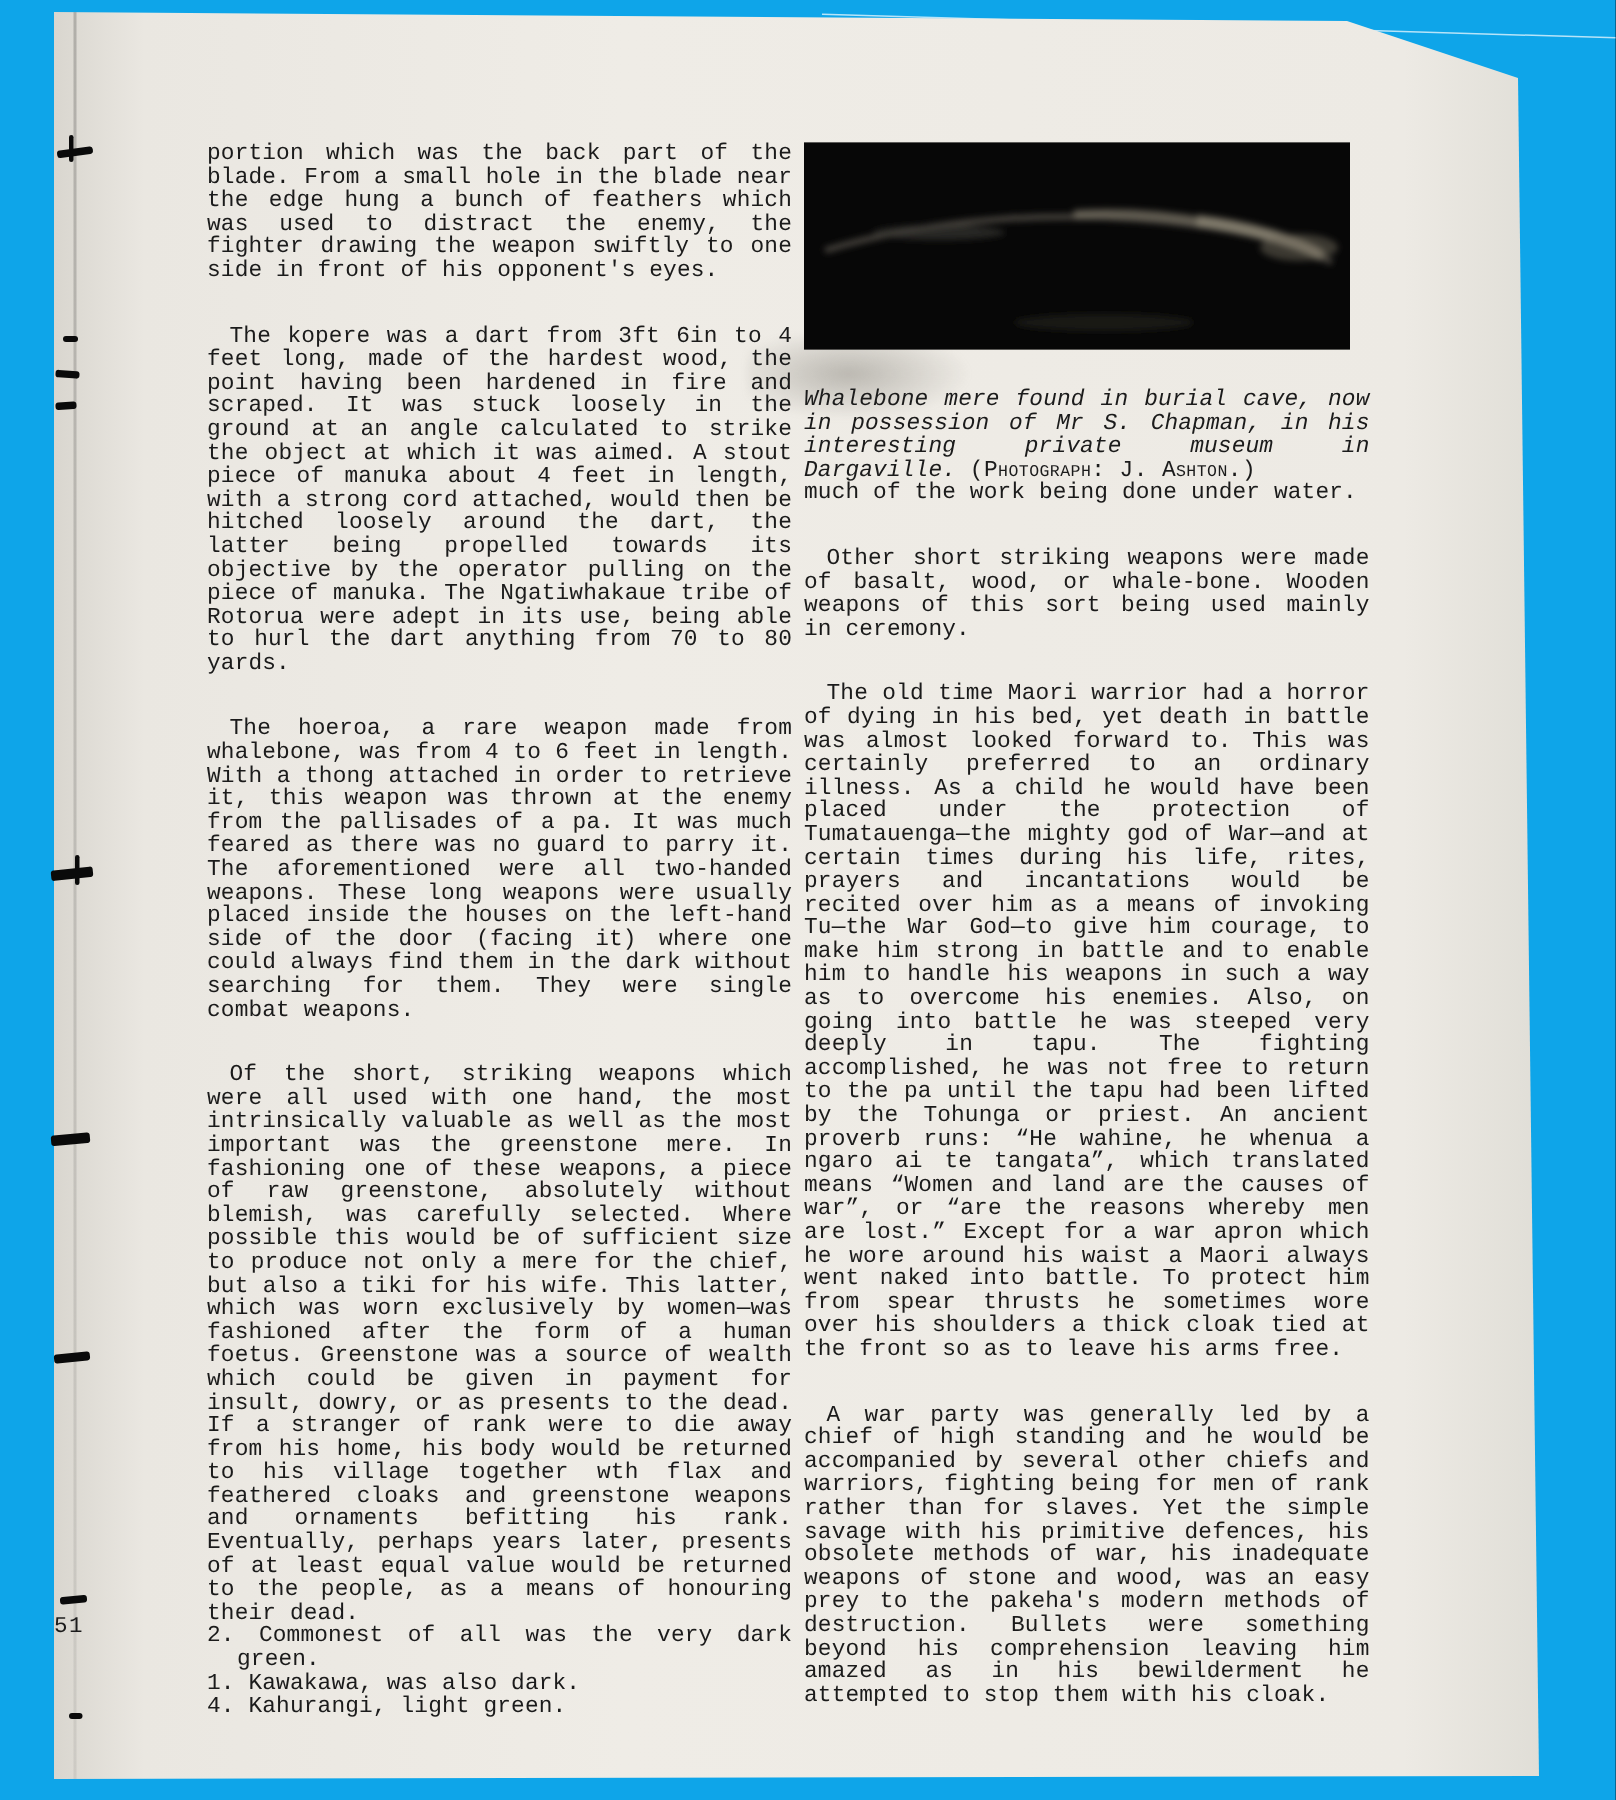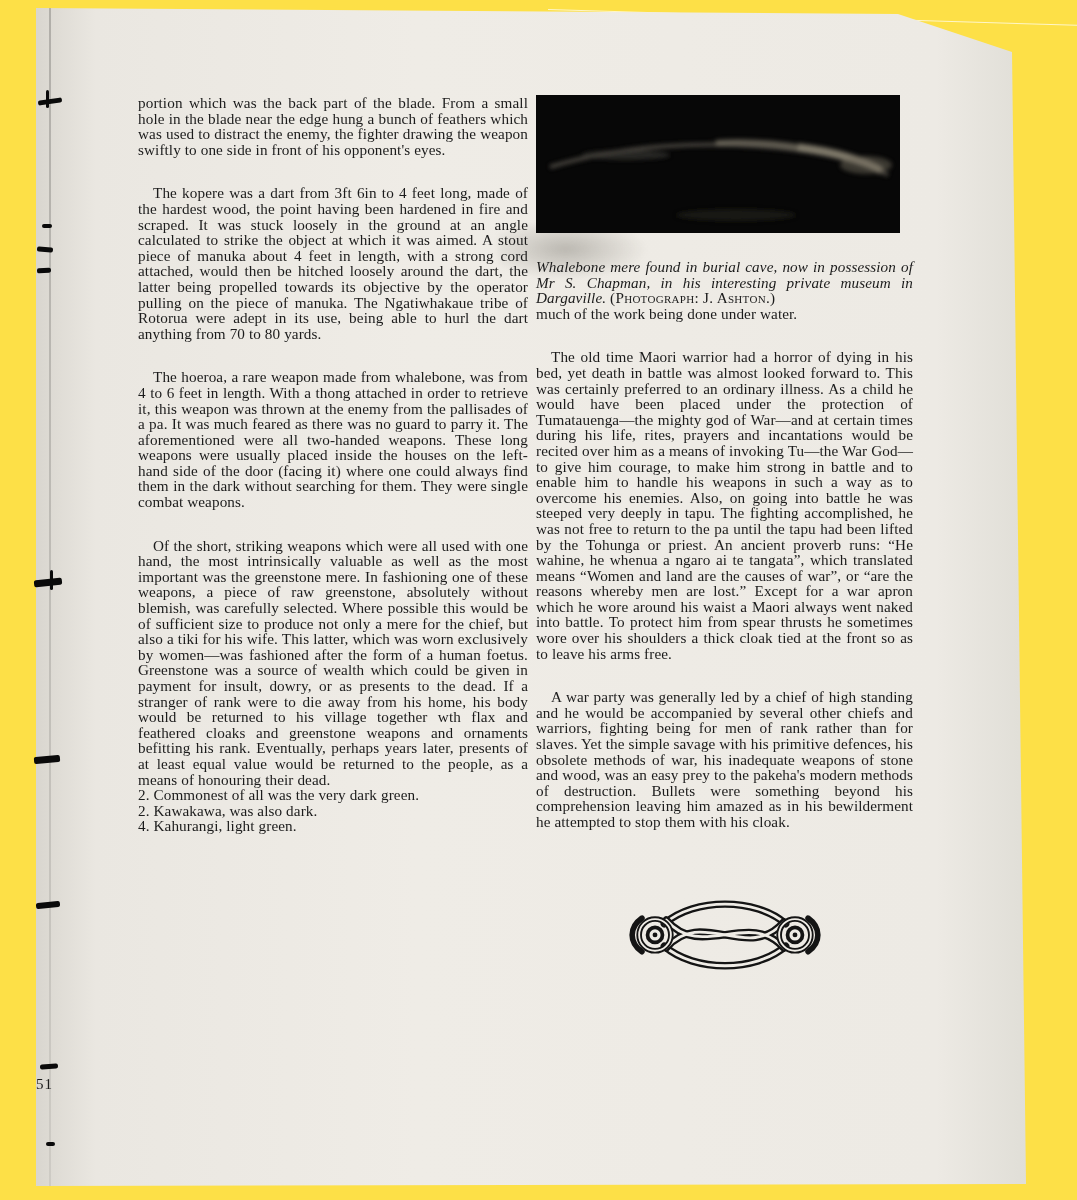--- a/index.html
+++ b/index.html
@@ -3,21 +3,21 @@
 <meta charset="utf-8">
 <style>
   html,body{margin:0;padding:0;}
   body{
     width:1077px;height:1200px;
     background:#040404;
     position:relative;
     overflow:hidden;
     font-family:"Liberation Serif","DejaVu Serif",serif;
   }
-  .scan{position:absolute;inset:0;background:#fde047;}
+  .scan{position:absolute;inset:0;background:#0ea5e9;font-family:Liberation Mono, monospace;}
   .scratch{
     position:absolute;left:548px;top:9px;width:540px;height:1px;
     background:rgba(255,255,255,0.7);
     transform:rotate(1.7deg);transform-origin:left top;
   }
   .page{
     position:absolute;left:36px;top:6px;width:990px;height:1180px;
     background:linear-gradient(90deg,#d9d6cf 0px,#eae7e1 60px,#efece6 380px,#edeae4 900px,#e0ded7 990px);
     clip-path:polygon(0px 2px,862px 8px,976px 46px,990px 1178px,0px 1180px);
     color:#1b1b1b;
@@ -63,21 +63,21 @@
     <div class="crease"></div>
     <div class="smudge"></div>
 
     <div class="col-left body-text">
       <p>portion which was the back part of the blade. From a small hole in the blade near the edge hung a bunch of feathers which was used to distract the enemy, the fighter drawing the weapon swiftly to one side in front of his opponent's eyes.</p>
       <p class="indent">The kopere was a dart from 3ft 6in to 4 feet long, made of the hardest wood, the point having been hardened in fire and scraped. It was stuck loosely in the ground at an angle calculated to strike the object at which it was aimed. A stout piece of manuka about 4 feet in length, with a strong cord attached, would then be hitched loosely around the dart, the latter being propelled towards its objective by the operator pulling on the piece of manuka. The Ngatiwhakaue tribe of Rotorua were adept in its use, being able to hurl the dart anything from 70 to 80 yards.</p>
       <p class="indent">The hoeroa, a rare weapon made from whalebone, was from 4 to 6 feet in length. With a thong attached in order to retrieve it, this weapon was thrown at the enemy from the pallisades of a pa. It was much feared as there was no guard to parry it. The aforementioned were all two-handed weapons. These long weapons were usually placed inside the houses on the left-hand side of the door (facing it) where one could always find them in the dark without searching for them. They were single combat weapons.</p>
       <p class="indent">Of the short, striking weapons which were all used with one hand, the most intrinsically valuable as well as the most important was the greenstone mere. In fashioning one of these weapons, a piece of raw greenstone, absolutely without blemish, was carefully selected. Where possible this would be of sufficient size to produce not only a mere for the chief, but also a tiki for his wife. This latter, which was worn exclusively by women—was fashioned after the form of a human foetus. Greenstone was a source of wealth which could be given in payment for insult, dowry, or as presents to the dead. If a stranger of rank were to die away from his home, his body would be returned to his village together wth flax and feathered cloaks and greenstone weapons and ornaments befitting his rank. Eventually, perhaps years later, presents of at least equal value would be returned to the people, as a means of honouring their dead.</p>
       <div>
         <p class="list-item">2. Commonest of all was the very dark green.</p>
-        <p class="list-item">2. Kawakawa, was also dark.</p>
+        <p class="list-item">1. Kawakawa, was also dark.</p>
         <p class="list-item">4. Kahurangi, light green.</p>
       </div>
     </div>
 
     <div class="col-right body-text">
 
       <div class="photo">
         <svg viewBox="0 0 364 138" preserveAspectRatio="none" aria-hidden="true">
           <defs>
             <filter id="blur1">
@@ -92,20 +92,21 @@
             <ellipse cx="330" cy="70" rx="26" ry="9" fill="#6d6759" opacity="0.5"></ellipse>
             <ellipse cx="90" cy="60" rx="44" ry="5" fill="#3d3b36" opacity="0.6"></ellipse>
             <ellipse cx="200" cy="120" rx="60" ry="6" fill="#2a2925" opacity="0.5"></ellipse>
           </g>
         </svg>
       </div>
 
       <p class="caption"><span>Whalebone mere found in burial cave, now in possession of Mr S. Chapman, in his interesting private museum in Dargaville. </span><span class="credit">(Photograph: J. Ashton.)</span></p>
 
       <p>much of the work being done under water.</p>
+      <p class="indent">Other short striking weapons were made of basalt, wood, or whale-bone. Wooden weapons of this sort being used mainly in ceremony.</p>
       <p class="indent">The old time Maori warrior had a horror of dying in his bed, yet death in battle was almost looked forward to. This was certainly preferred to an ordinary illness. As a child he would have been placed under the protection of Tumatauenga—the mighty god of War—and at certain times during his life, rites, prayers and incantations would be recited over him as a means of invoking Tu—the War God—to give him courage, to make him strong in battle and to enable him to handle his weapons in such a way as to overcome his enemies. Also, on going into battle he was steeped very deeply in tapu. The fighting accomplished, he was not free to return to the pa until the tapu had been lifted by the Tohunga or priest. An ancient proverb runs: “He wahine, he whenua a ngaro ai te tangata”, which translated means “Women and land are the causes of war”, or “are the reasons whereby men are lost.” Except for a war apron which he wore around his waist a Maori always went naked into battle. To protect him from spear thrusts he sometimes wore over his shoulders a thick cloak tied at the front so as to leave his arms free.</p>
       <p class="indent">A war party was generally led by a chief of high standing and he would be accompanied by several other chiefs and warriors, fighting being for men of rank rather than for slaves. Yet the simple savage with his primitive defences, his obsolete methods of war, his inadequate weapons of stone and wood, was an easy prey to the pakeha's modern methods of destruction. Bullets were something beyond his comprehension leaving him amazed as in his bewilderment he attempted to stop them with his cloak.</p>
 
       <div class="ornament">
         <svg viewBox="0 0 210 92" aria-hidden="true">
           <g fill="none" stroke="#141414" stroke-linecap="round">
 
             <path d="M16,28 C2,38 2,54 16,64" stroke-width="6"></path>
             <path d="M194,28 C208,38 208,54 194,64" stroke-width="6"></path>
 

